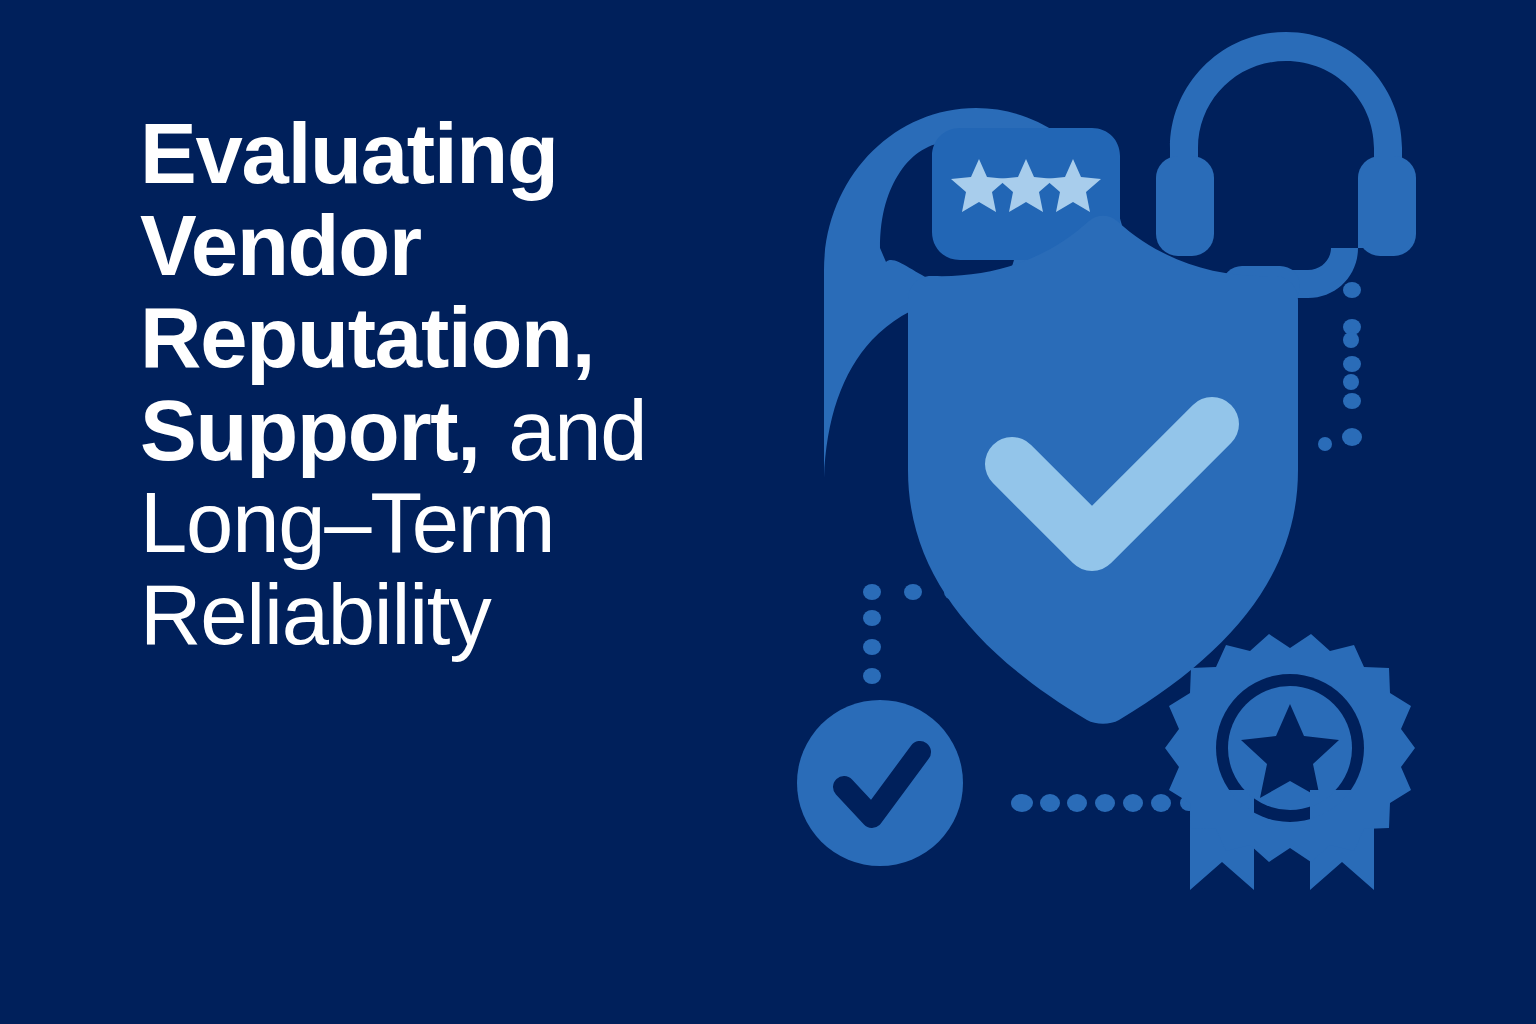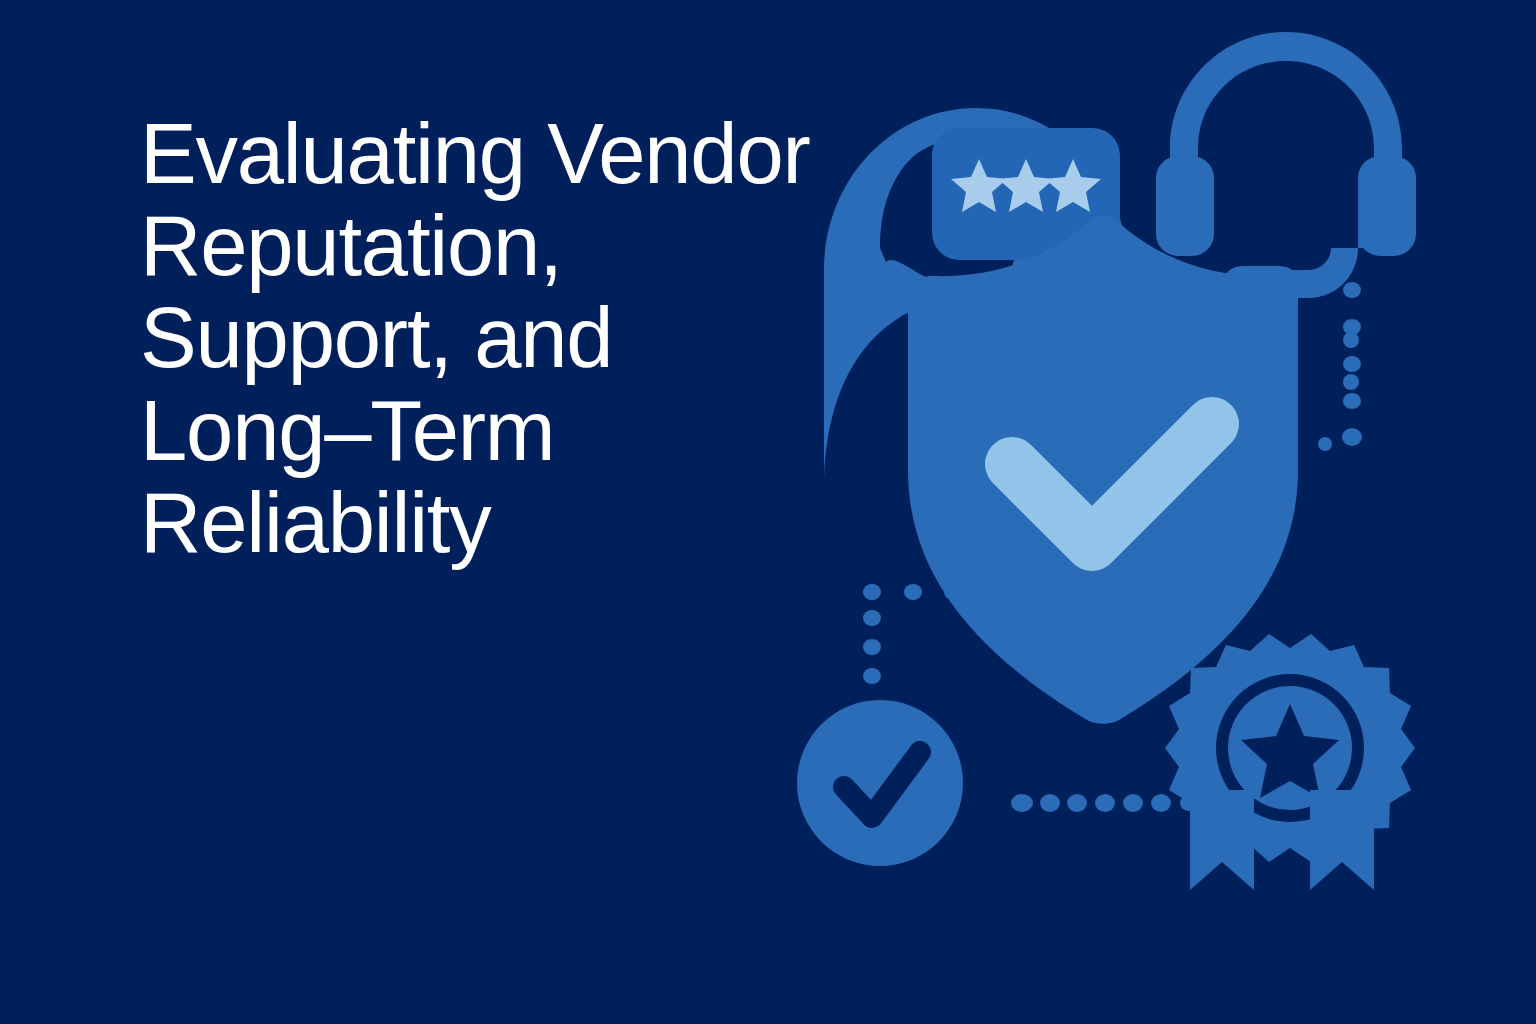--- a/index.html
+++ b/index.html
@@ -21,24 +21,25 @@
     position: absolute;
     left: 140px;
     top: 108px;
     width: 720px;
     color: #ffffff;
     font-size: 85px;
     line-height: 1.085;
     letter-spacing: -1.2px;
   }
   #headline .strong {
-    font-weight: 400;
+    font-weight: 700;
   }
   #headline .light {
     font-weight: 400;
+    margin-left: 6px;
   }
 
   
   #art {
     position: absolute;
     left: 760px;
     top: 0;
     width: 776px;
     height: 1024px;
   }

